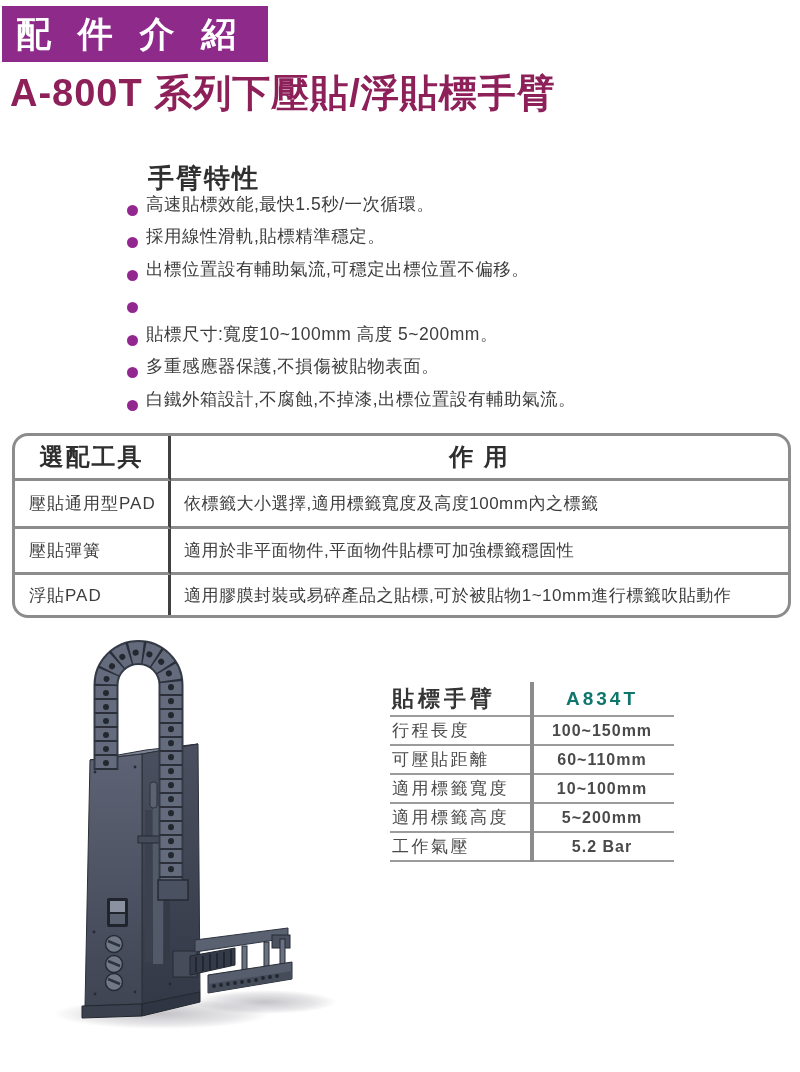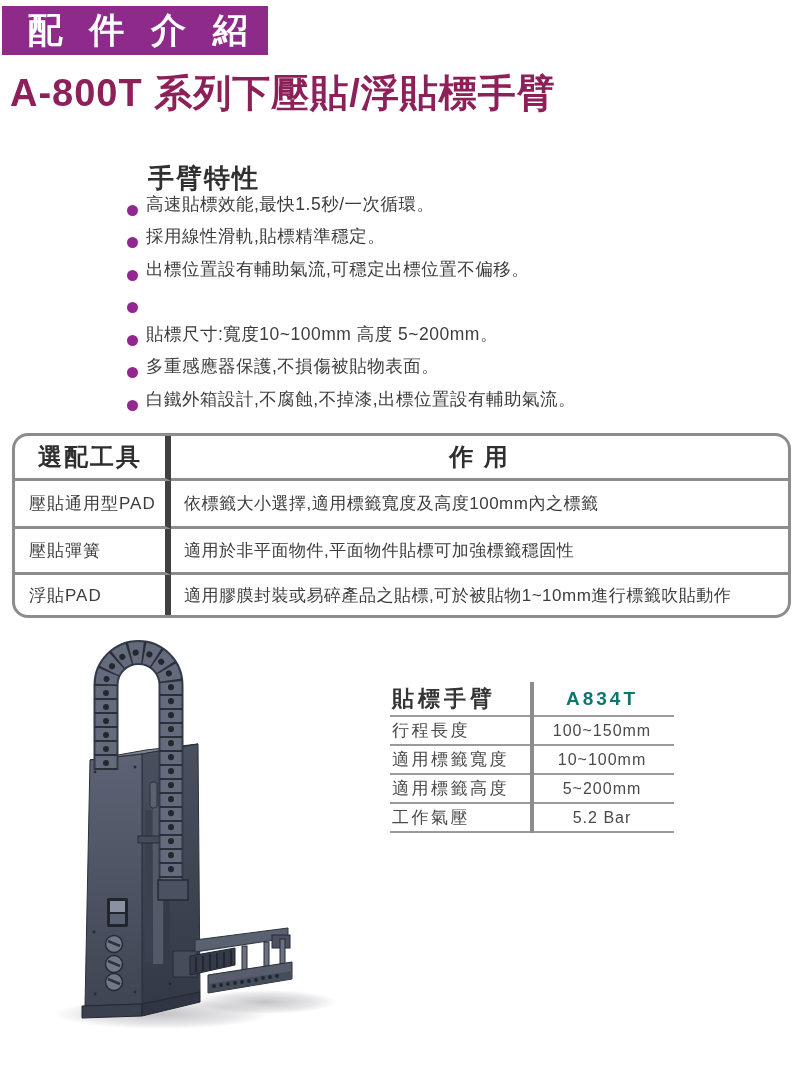--- a/index.html
+++ b/index.html
@@ -2,22 +2,22 @@
 <html><head>
 <meta charset="utf-8">
 <style>
   html,body{margin:0;padding:0;background:#ffffff;}
   .page{
     position:relative;width:800px;height:1072px;background:#ffffff;overflow:hidden;
     font-family:"Liberation Sans","DejaVu Sans",sans-serif;color:#3d3d3d;
   }
   
   .banner{
-    position:absolute;left:2px;top:6px;width:266px;height:49px;
-    background:#8e2a89;display:flex;align-items:center;padding-left:14px;box-sizing:border-box;justify-content:center;
+    position:absolute;left:2px;top:6px;width:266px;height:56px;
+    background:#8e2a89;display:flex;align-items:center;padding-left:14px;box-sizing:border-box;
   }
   .banner-text{
     font-family:"Liberation Serif","DejaVu Serif",serif;font-weight:bold;
     font-size:35px;color:#ffffff;letter-spacing:9px;white-space:nowrap;
   }
   
   .main-title{
     position:absolute;left:10px;top:68px;margin:0;
     font-size:38px;font-weight:bold;color:#8e2059;letter-spacing:1px;white-space:nowrap;
   }
@@ -37,36 +37,36 @@
     width:11px;height:11px;border-radius:50%;background:#92278f;
     margin-right:8px;flex-shrink:0;
   }
   
   .opt-table{
     position:absolute;left:12px;top:433px;width:779px;height:185px;box-sizing:border-box;
     border:3px solid #8c8c8c;border-radius:16px;background:#fff;overflow:hidden;
     display:grid;grid-template-columns:156px 1fr;grid-template-rows:45px 48px 46px 1fr;
   }
   .opt-cell{display:flex;align-items:center;box-sizing:border-box;}
-  .opt-col1{border-right:6px solid #404040;}
+  .opt-col1{border-right:3px solid #404040;}
   .opt-rowline{border-bottom:3px solid #8c8c8c;}
   .opt-header{justify-content:center;font-size:24px;font-weight:bold;color:#2f2f2f;letter-spacing:2px;}
   .opt-tool{padding-left:14px;font-size:17px;letter-spacing:1px;}
   .opt-effect{padding-left:13px;font-size:17px;letter-spacing:0.5px;white-space:nowrap;}
   
   .spec-table{position:absolute;left:390px;top:682px;width:284px;}
   .spec-divider{position:absolute;left:140px;top:0;bottom:0;width:4px;background:#8c8c8c;}
   .spec-row{display:flex;align-items:center;border-bottom:2px solid #9b9b9b;height:27px;}
   .spec-row.header{height:33px;}
   .spec-c1{width:140px;box-sizing:border-box;padding-left:2px;white-space:nowrap;}
   .spec-c2{width:144px;text-align:center;white-space:nowrap;}
   .spec-title{font-size:22px;font-weight:bold;color:#353535;letter-spacing:4px;}
   .spec-model{font-size:19px;font-weight:bold;color:#0f766e;letter-spacing:3px;}
   .spec-label{font-size:17px;color:#4a4a4a;letter-spacing:2.5px;}
-  .spec-value{font-size:16px;color:#4a4a4a;letter-spacing:1px;}
+  .spec-value{font-size:16px;color:#4a4a4a;letter-spacing:1px;font-weight:bold;}
   
   .machine{position:absolute;left:50px;top:632px;width:300px;height:400px;}
 </style>
 </head>
 <body>
 
 <div class="page">
 
   <div class="banner">
     <span class="banner-text">配 件 介 紹</span>
@@ -219,20 +219,24 @@
     <div class="spec-divider"></div>
     <div class="spec-row header">
       <span class="spec-c1 spec-title">貼標手臂</span>
       <span class="spec-c2 spec-model">A834T</span>
     </div>
     <div class="spec-row">
       <span class="spec-c1 spec-label">行程長度</span>
       <span class="spec-c2 spec-value">100~150mm</span>
     </div>
     <div class="spec-row">
+      <span class="spec-c1 spec-label">可壓貼距離</span>
+      <span class="spec-c2 spec-value">60~110mm</span>
+    </div>
+    <div class="spec-row">
       <span class="spec-c1 spec-label">適用標籤寬度</span>
       <span class="spec-c2 spec-value">10~100mm</span>
     </div>
     <div class="spec-row">
       <span class="spec-c1 spec-label">適用標籤高度</span>
       <span class="spec-c2 spec-value">5~200mm</span>
     </div>
     <div class="spec-row">
       <span class="spec-c1 spec-label">工作氣壓</span>
       <span class="spec-c2 spec-value">5.2 Bar</span>

